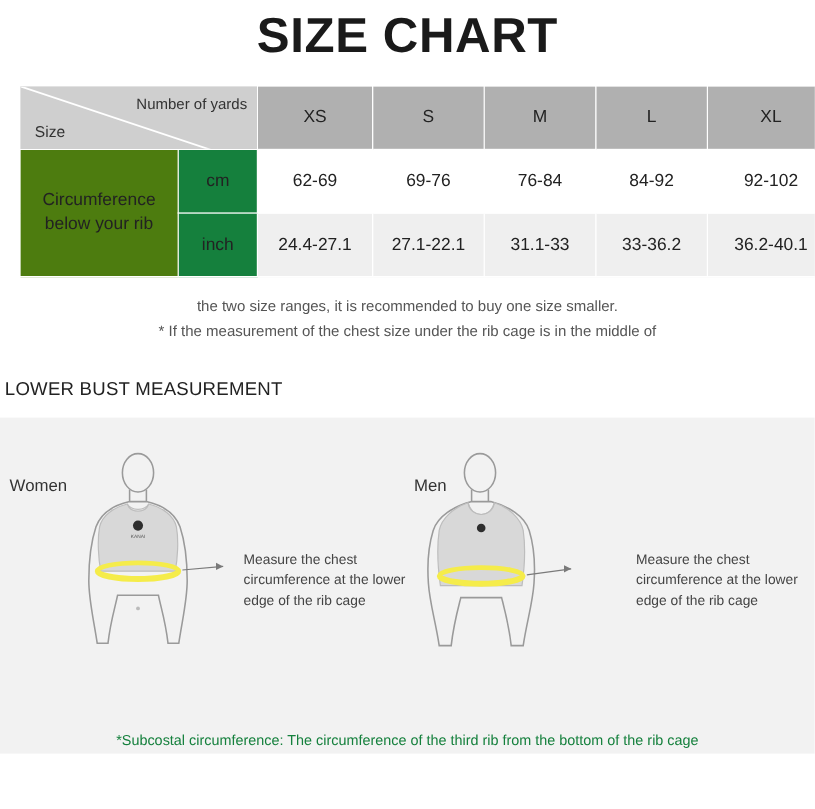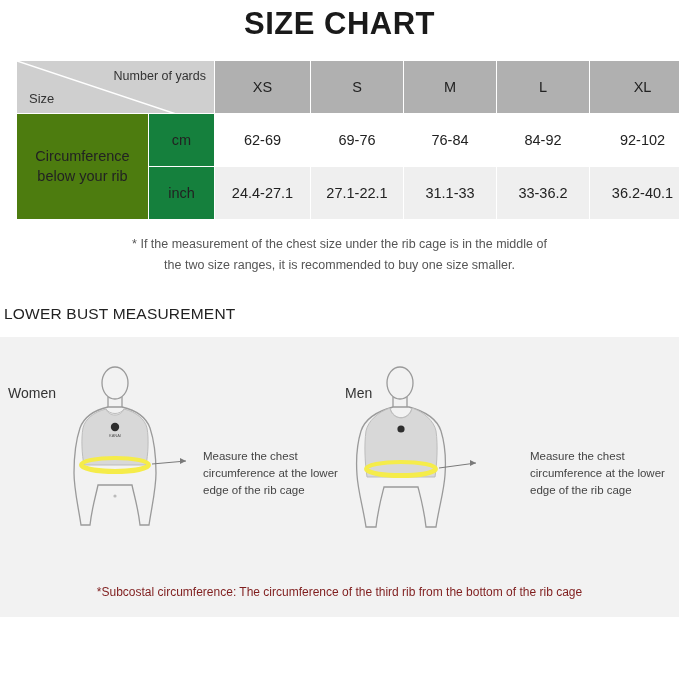--- a/index.html
+++ b/index.html
@@ -12,21 +12,21 @@
     height: 674px;
     font-family: "Liberation Sans", sans-serif;
     color: #222222;
     overflow: hidden;
     position: relative;
   }
 
   
   .title {
     text-align: center;
-    font-size: 31px;
+    font-size: 41px;
     font-weight: bold;
     letter-spacing: 0.5px;
     color: #1a1a1a;
     padding-top: 6px;
     padding-bottom: 18px;
     border-radius: 21px;
   }
 
   
   .table-wrap {
@@ -126,24 +126,24 @@
     position: absolute;
     font-size: 11.5px;
     color: #444;
     line-height: 1.5;
     width: 150px;
   }
   .panel .footnote {
     position: absolute;
     left: 0;
     right: 0;
-    bottom: 18px;
+    bottom: 4px;
     text-align: center;
     font-size: 12px;
-    color: #7f1d1d;
+    color: #15803d;
   }
   .fig {
     position: absolute;
     top: 28px;
   }
   .fig-women { left: 40px; }
   .fig-men   { left: 330px; }
 </style>
 </head>
 <body>
@@ -193,22 +193,22 @@
       <td class="val-cell-grey">27.1-22.1</td>
       <td class="val-cell-grey">31.1-33</td>
       <td class="val-cell-grey">33-36.2</td>
       <td class="val-cell-grey">36.2-40.1</td>
     </tr>
   </tbody>
     </table>
 </div>
 
 <div class="note">
+  <div>the two size ranges, it is recommended to buy one size smaller.</div>
   <div>* If the measurement of the chest size under the rib cage is in the middle of</div>
-  <div>the two size ranges, it is recommended to buy one size smaller.</div>
 </div>
 
 <div class="section-heading">LOWER BUST MEASUREMENT</div>
 
 <div class="panel">
 
   <span class="gender-label" style="left:8px; top:48px;">Women</span>
   <span class="gender-label" style="left:345px; top:48px;">Men</span>
 
   <span class="fig fig-women">

